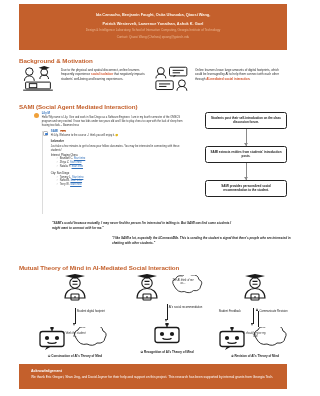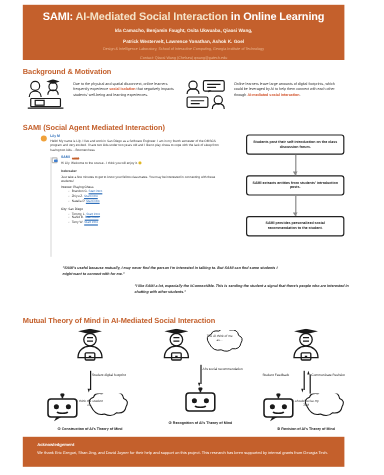--- a/index.html
+++ b/index.html
@@ -88,25 +88,20 @@
   }
   .ack-h { font-size: 3.5px; font-weight: bold; line-height: 5px; }
   .ack-t { font-size: 3.3px; line-height: 4.7px; margin-top: 1px; }
 </style>
 </head>
 <body>
 
 <div class="poster">
 
   <div class="header">
-    <div class="title">
-      <span class="w">SAMI:</span>
-      <span class="hl">AI-Mediated Social Interaction</span>
-      <span class="w">in Online Learning</span>
-    </div>
     <div class="authors">Ida Camacho, Benjamin Faught, Osita Ukwuaba, Qiaosi Wang,</div>
     <div class="authors">Patrick Westervelt, Lawrence Yonathan, Ashok K. Goel</div>
     <div class="affil">Design &amp; Intelligence Laboratory, School of Interactive Computing, Georgia Institute of Technology</div>
     <div class="affil">Contact: Qiaosi Wang (Chelsea) qwang@gatech.edu</div>
   </div>
 
   <div class="sec-head" style="left:19px; top:57px;">Background &amp; Motivation</div>
 
   <div class="bg-row">
     <div class="bg-col">

